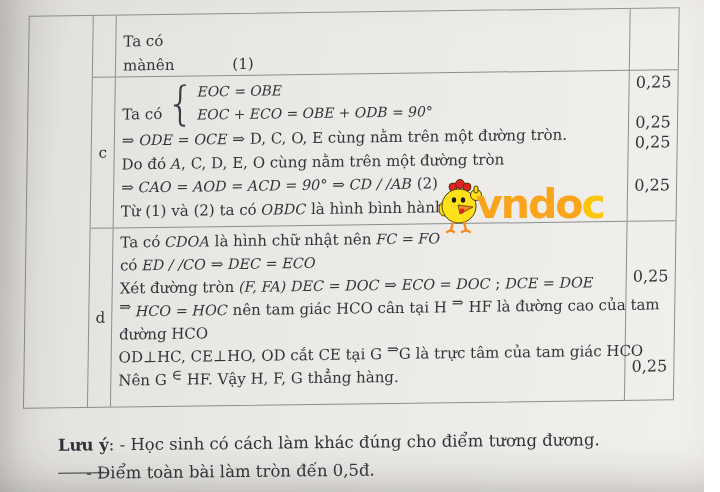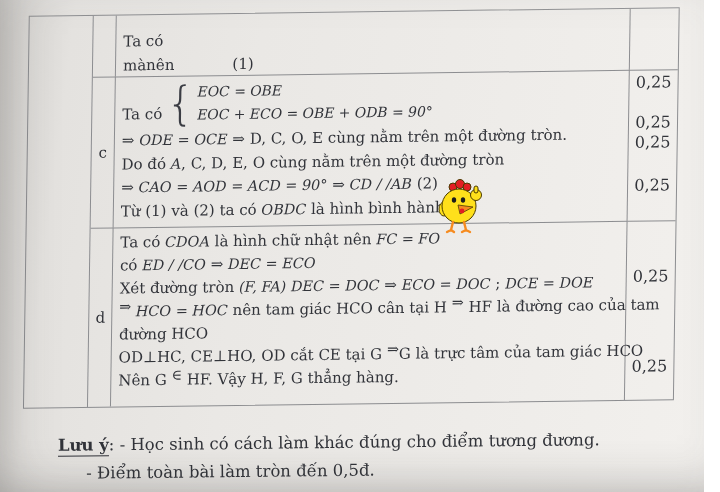--- a/index.html
+++ b/index.html
@@ -53,21 +53,21 @@
   .rdc .line{line-height:23px;}
   .m{font-style:italic;font-size:0.96em;}
   .s{position:relative;top:-5px;font-size:0.95em;}
   
   .wm{position:absolute;left:430px;top:174px;width:180px;height:62px;z-index:4;}
   .wm-text{position:absolute;left:46px;top:4px;font-family:"DejaVu Sans","Liberation Sans",sans-serif;font-weight:bold;font-size:41px;line-height:52px;letter-spacing:-2px;color:var(--orange);}
   .wm-text .lite{color:var(--yellow);}
   .chick{position:absolute;left:2px;top:2px;}
   
   .notes{position:absolute;left:58px;top:432px;font-size:16.5px;transform:rotate(-0.6deg);z-index:2;line-height:21px;}
-  .note-label{font-weight:bold;border-bottom:1.6px solid currentColor;padding-bottom:1px;}
+  .note-label{font-weight:bold;border-bottom:1.6px solid currentColor;padding-bottom:18px;}
   .note-line2{margin:7px 0 0 28px;}
 </style>
 </head>
 <body>
 
 <div class="page">
 
   <div class="sheet">
     <div class="cell col1"></div>
 
@@ -128,20 +128,21 @@
       </g>
       <ellipse cx="22" cy="24" rx="2.2" ry="2.8" fill="#1c1c1c"></ellipse>
       <ellipse cx="31" cy="24" rx="2.2" ry="2.8" fill="#1c1c1c"></ellipse>
       <path d="M26 29 L41 31 L28 38 Z" fill="#F68B1F" stroke="#4a3b00" stroke-width="0.8"></path>
       <circle cx="30" cy="35" r="2.4" fill="#E31E24"></circle>
       <g stroke="#F68B1F" stroke-width="2.4" fill="none" stroke-linecap="round">
         <path d="M21 46 L19 54 M19 54 L15 56 M19 54 L22 56"></path>
         <path d="M32 46 L34 54 M34 54 L30 56 M34 54 L38 56"></path>
       </g>
     </svg>
+    <div class="wm-text"><span>vndo</span><span class="lite">c</span></div>
   </div>
 
   <div class="notes">
     <div><span class="note-label">Lưu ý</span><span>: - Học sinh có cách làm khác đúng cho điểm tương đương.</span></div>
     <div class="note-line2">- Điểm toàn bài làm tròn đến 0,5đ.</div>
   </div>
 
 </div>
 
 </body></html>

